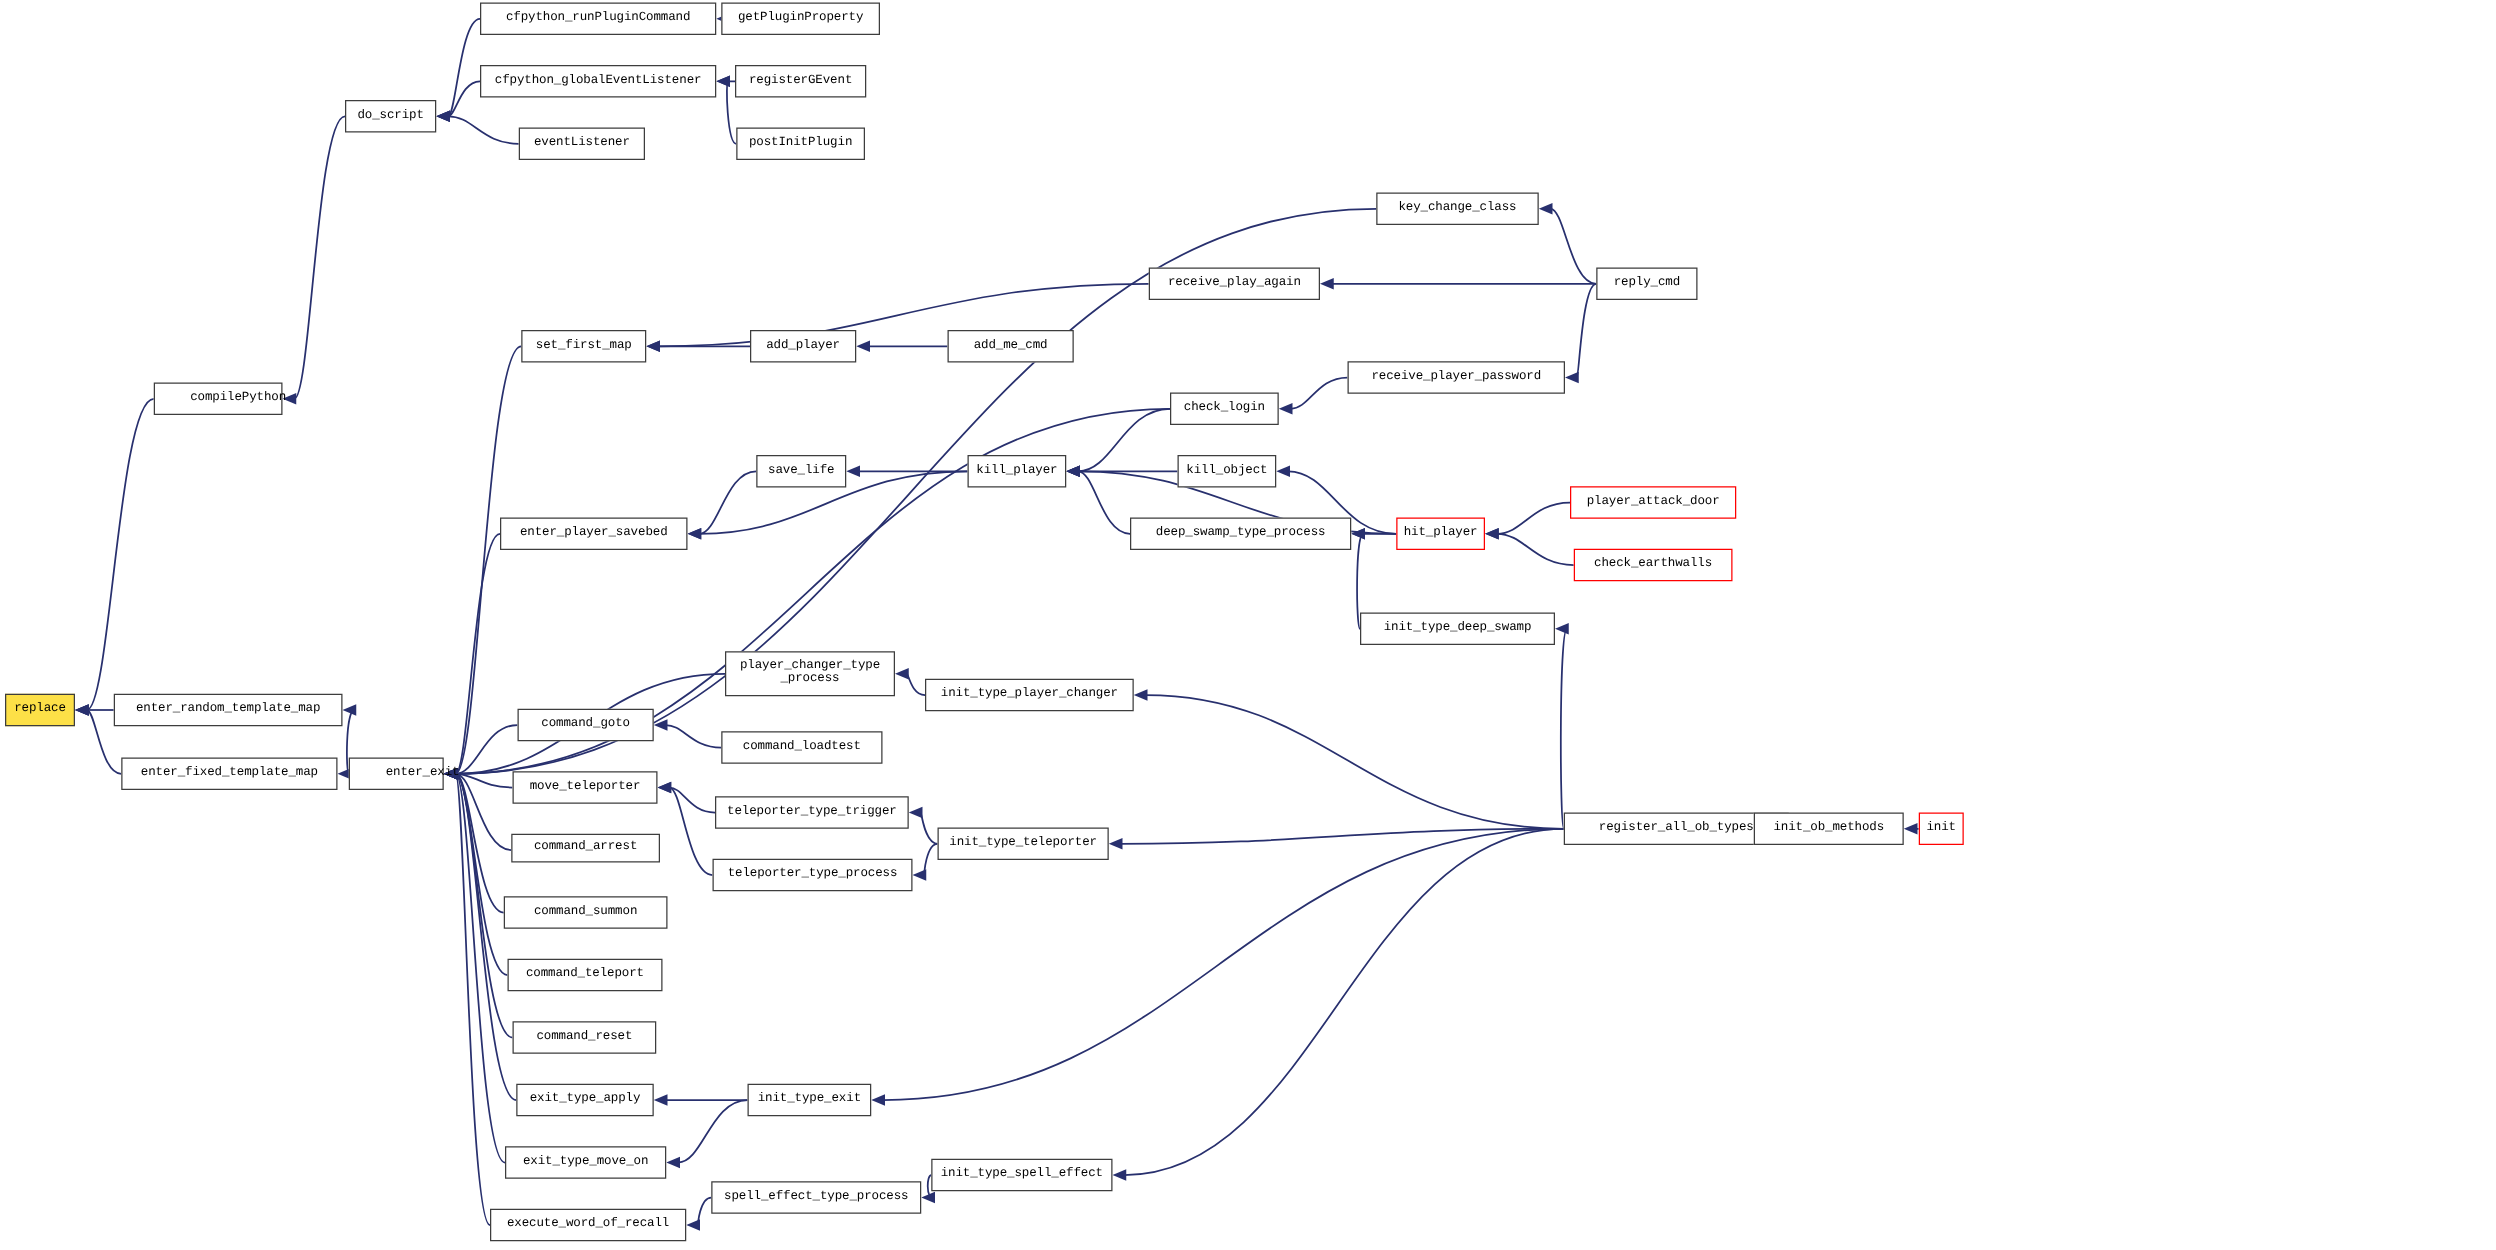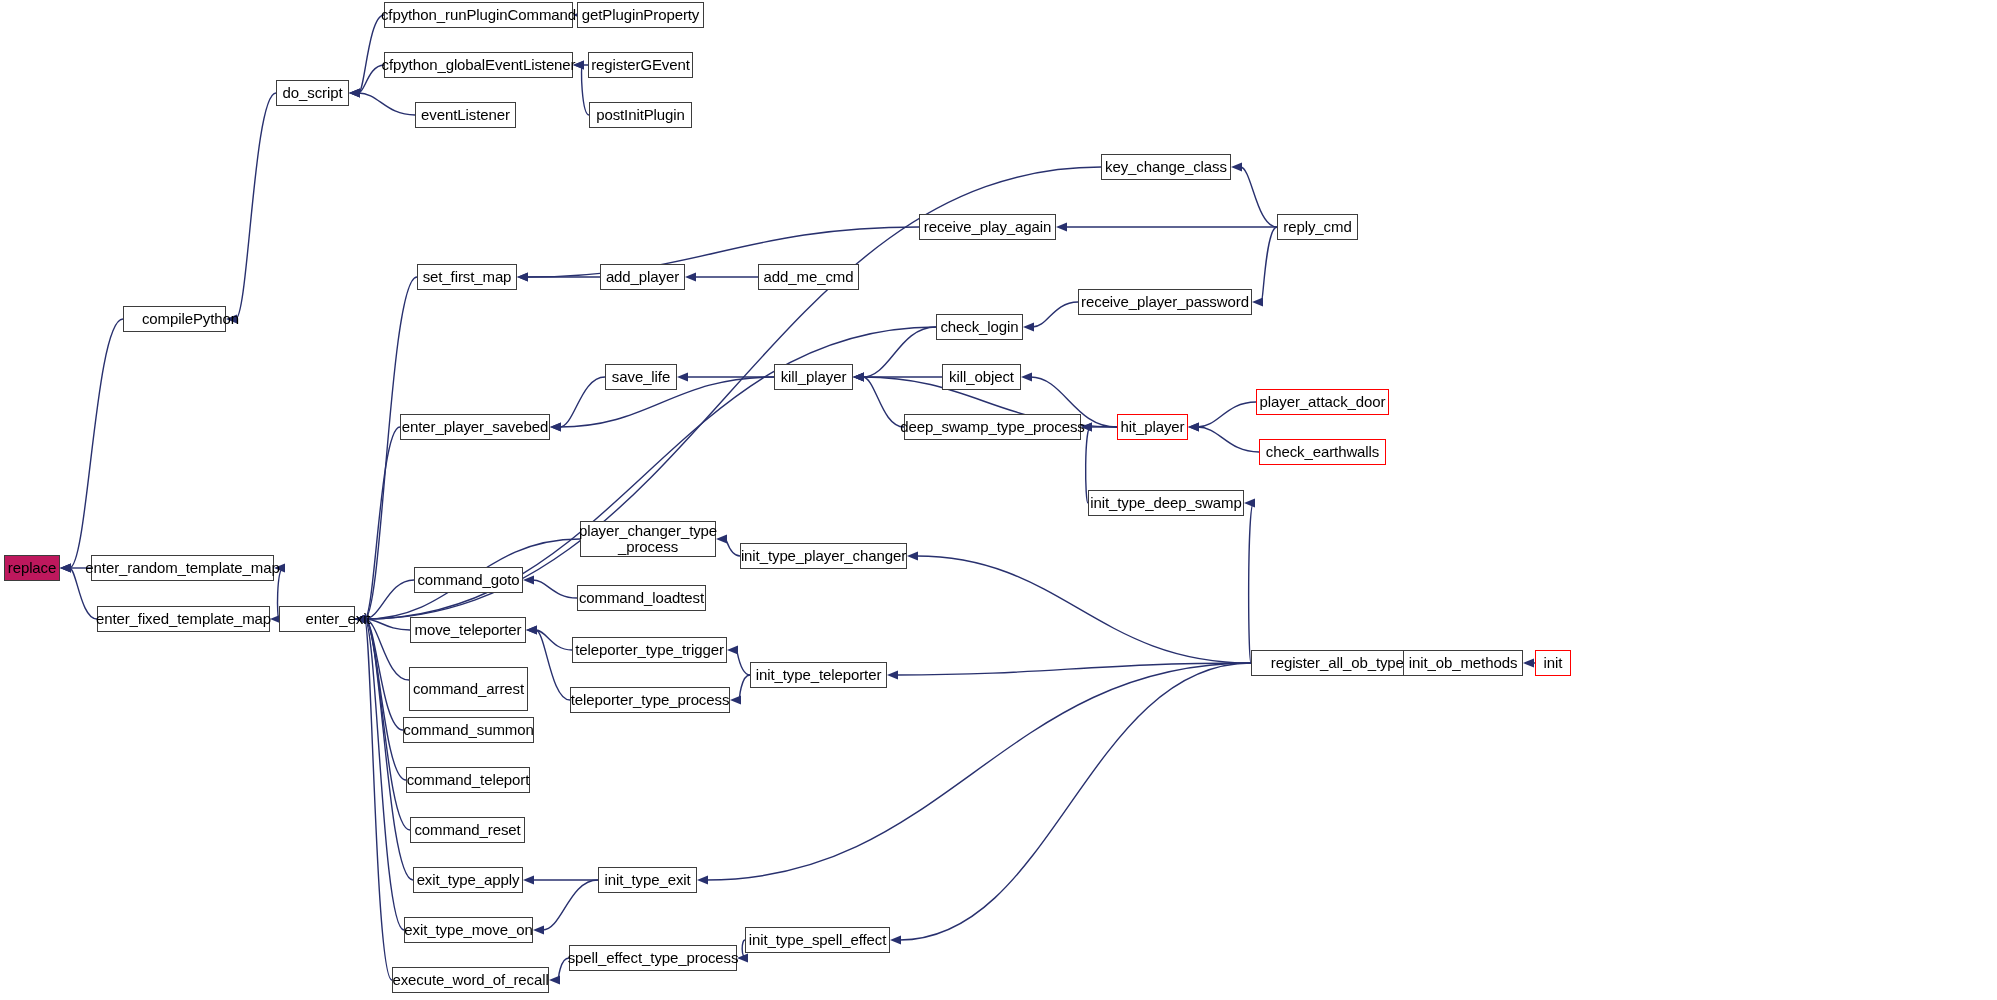--- a/index.html
+++ b/index.html
@@ -1,23 +1,23 @@
 <!DOCTYPE html>
 <html><head>
 <meta charset="utf-8">
 <style>
   html,body{margin:0;padding:0;background:#ffffff;}
   body{font-family:"Liberation Sans",sans-serif;}
   #graph-root{position:relative;width:1997px;height:1000px;overflow:hidden;background:#fff;}
   svg#edges{position:absolute;left:0;top:0;width:1997px;height:1000px;}
   .node{position:absolute;box-sizing:border-box;background:#ffffff;border:1px solid #3d3d3d;
         display:flex;align-items:center;justify-content:center;text-align:center;
-        font-family:Liberation Sans, sans-serif;font-size:15px;color:#000000;line-height:1.08;
+        font-family:Liberation Mono, monospace;font-size:10px;color:#000000;line-height:1.08;
         white-space:pre-line;letter-spacing:-0.1px;}
-  .node.root{background:#be185d;border-color:#3d3d3d;}
+  .node.root{background:#fde047;border-color:#3d3d3d;}
   .node.red{border:1.6px solid #ff0000;}
   .edge{fill:none;stroke:#28306e;stroke-width:1.4;}
   .arrow{fill:#28306e;stroke:none;}
 </style>
 </head>
 <body>
 
 <div id="graph-root">
   <svg id="edges" viewBox="0 0 1997 1000" preserveAspectRatio="none">
       <g>
@@ -301,21 +301,21 @@
       <div class="node" style="left: 1088px; top: 490px; width: 156px; height: 26px;">init_type_deep_swamp</div>
       <div class="node" style="left: 580px; top: 521px; width: 136px; height: 36px;">player_changer_type
 _process</div>
       <div class="node" style="left: 740px; top: 543px; width: 167px; height: 26px; text-align: center;">init_type_player_changer</div>
       <div class="node" style="left: 414px; top: 567px; width: 109px; height: 26px;">command_goto</div>
       <div class="node" style="left: 577px; top: 585px; width: 129px; height: 26px;">command_loadtest</div>
       <div class="node" style="left: 410px; top: 617px; width: 116px; height: 26px;">move_teleporter</div>
       <div class="node" style="left: 572px; top: 637px; width: 155px; height: 26px;">teleporter_type_trigger</div>
       <div class="node" style="left: 570px; top: 687px; width: 160px; height: 26px;">teleporter_type_process</div>
       <div class="node" style="left: 750px; top: 662px; width: 137px; height: 26px;">init_type_teleporter</div>
-      <div class="node" style="left: 409px; top: 667px; width: 119px; height: 44px;">command_arrest</div>
+      <div class="node" style="left: 409px; top: 667px; width: 119px; height: 23px;">command_arrest</div>
       <div class="node" style="left: 403px; top: 717px; width: 131px; height: 26px;">command_summon</div>
       <div class="node" style="left: 406px; top: 767px; width: 124px; height: 26px;">command_teleport</div>
       <div class="node" style="left: 410px; top: 817px; width: 115px; height: 26px;">command_reset</div>
       <div class="node" style="left: 413px; top: 867px; width: 110px; height: 26px;">exit_type_apply</div>
       <div class="node" style="left: 598px; top: 867px; width: 99px; height: 26px;">init_type_exit</div>
       <div class="node" style="left: 404px; top: 917px; width: 129px; height: 26px;">exit_type_move_on</div>
       <div class="node" style="left: 392px; top: 967px; width: 157px; height: 26px;">execute_word_of_recall</div>
       <div class="node" style="left: 569px; top: 945px; width: 168px; height: 26px;">spell_effect_type_process</div>
       <div class="node" style="left: 745px; top: 927px; width: 145px; height: 26px;">init_type_spell_effect</div>
       <div class="node" style="left: 1251px; top: 650px; width: 180px; height: 26px;">register_all_ob_types</div>

